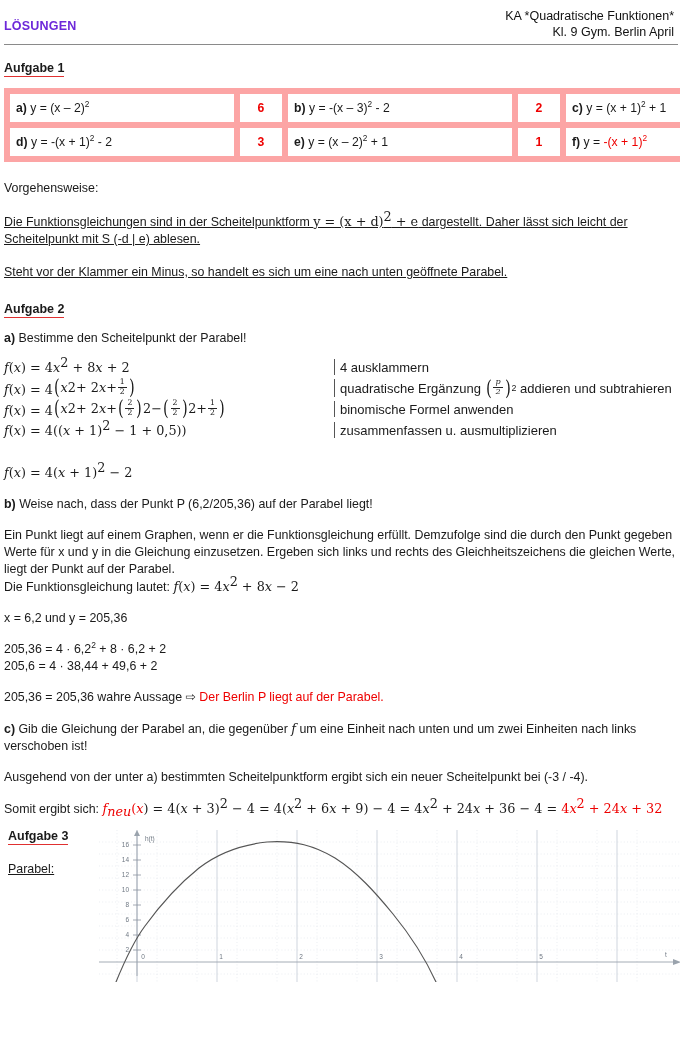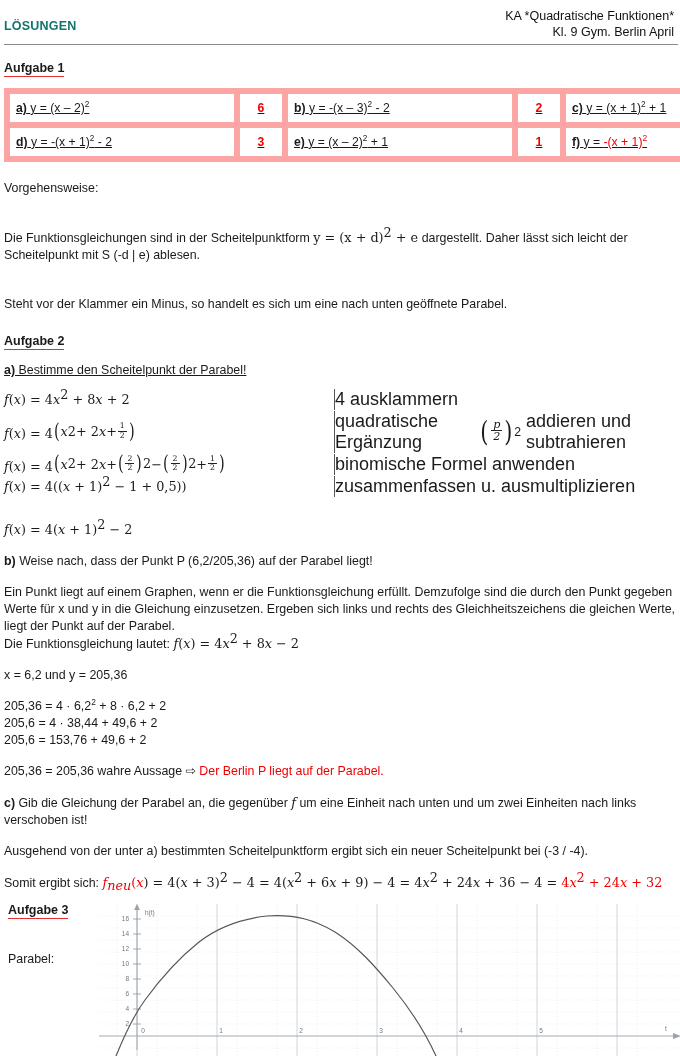--- a/index.html
+++ b/index.html
@@ -34,21 +34,21 @@
     text-align: right;
     font-size: 12.5px;
     line-height: 16px;
     color: #111;
     padding-right: 2px;
   }
   .loesungen {
     position: absolute;
     left: 4px;
     top: 19px;
-    color: #0f766e;
+    color: #6d28d9;
     font-weight: bold;
     font-size: 12.5px;
     letter-spacing: 0.2px;
   }
   .header-rule {
     position: absolute;
     left: 4px;
     right: 2px;
     top: 44px;
     height: 1px;
@@ -120,22 +120,23 @@
     min-height: 20px;
     margin-bottom: 1px;
   }
   .deriv-left {
     width: 330px;
     flex: 0 0 330px;
     font-family: "DejaVu Serif", serif;
     font-size: 12.6px;
   }
   .deriv-right {
-    font-size: 18px;
+    font-size: 13px;
     border-left: 1.6px solid #555;
+    padding-left: 5px;
     min-height: 16px;
     display: flex;
     align-items: center;
   }
   .frac {
     display: inline-flex;
     flex-direction: column;
     vertical-align: middle;
     text-align: center;
     font-size: 0.62em;
@@ -148,23 +149,23 @@
   .frac .d { padding: 0 2px; }
   .bigparen {
     font-size: 1.55em;
     font-family: "DejaVu Serif", serif;
     vertical-align: middle;
     line-height: 0.6;
     display: inline-block;
     transform: scaleX(0.75);
   }
   .paren-grp { display: inline-flex; align-items: center; }
-  .mt12 { margin-top: 12px; text-decoration: underline; }
+  .mt12 { margin-top: 12px; }
   .mt14 { margin-top: 14px; }
-  .mt16 { margin-top: 32px; }
+  .mt16 { margin-top: 16px; text-decoration: underline; }
   .mt18 { margin-top: 18px; }
 
   
   .chart-zone {
     position: relative;
     height: 150px;
   }
   .aufg3-block {
     position: absolute;
     left: 4px;
@@ -366,21 +367,20 @@
 
       <div class="p">
         <span>Die Funktionsgleichung lautet: </span><span class="mathf">f</span><span class="mathn">(</span><span class="mathf">x</span><span class="mathn">) = 4</span><span class="mathf">x</span><sup class="mathn">2</sup><span class="mathn"> + 8</span><span class="mathf">x</span><span class="mathn"> − 2</span>
       </div>
 
       <div class="p mt14">x = 6,2 und y = 205,36</div>
 
       <div class="mt14">
         <div class="p">205,36 = 4 · 6,2<sup>2</sup> + 8 · 6,2 + 2</div>
         <div class="p">205,6 = 4 · 38,44 + 49,6 + 2</div>
-        <div class="p">205,6 = 153,76 + 49,6 + 2</div>
       </div>
 
       <div class="p mt14">
         <span>205,36 = 205,36 wahre Aussage ⇨ </span><span class="red">Der Berlin P liegt auf der Parabel.</span>
       </div>
 
       <div class="p mt14">
         <b>c)</b><span> Gib die Gleichung der Parabel an, die gegenüber </span><span class="mathf">f</span><span> um eine Einheit nach unten und um zwei Einheiten nach links verschoben ist!</span>
       </div>
 

